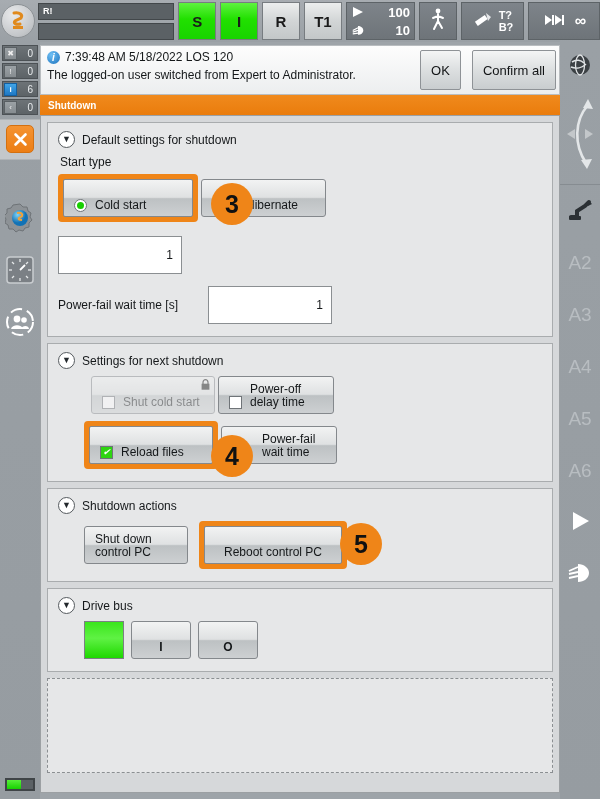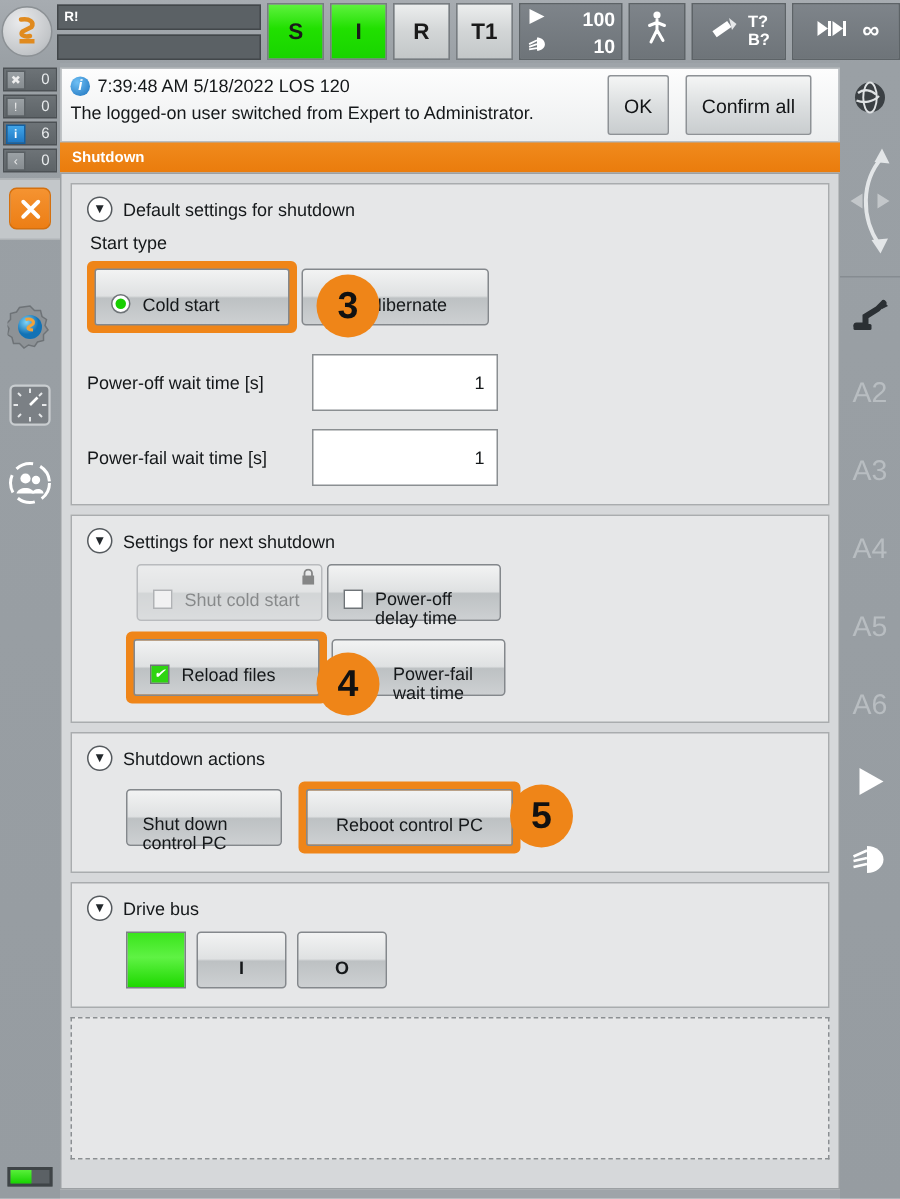--- a/index.html
+++ b/index.html
@@ -139,21 +139,21 @@
   }
   .msgtext { flex: 1; padding: 4px 6px; }
   .msg-line1 { display: flex; align-items: center; gap: 5px; font-size: 12px; color: #15181a; }
   .msg-line2 { font-size: 12px; color: #15181a; margin-top: 4px; }
   .info-dot {
     width: 13px; height: 13px; border-radius: 50%;
     background: radial-gradient(circle at 35% 30%, #6fc0f5, #1c72bd);
     color: #fff; font-size: 10px; font-weight: bold; font-style: italic;
     display: flex; align-items: center; justify-content: center; line-height: 13px;
   }
-  .msgbtns { display: flex; align-items: center; gap: 3px; padding-right: 18px; border-radius: 12px; }
+  .msgbtns { display: flex; align-items: center; gap: 3px; padding-right: 3px; border-radius: 12px; }
   .msgbtn {
     height: 40px; padding: 0 10px;
     background: linear-gradient(to bottom, #f4f5f5 0%, #dcdfe0 50%, #c9cdcf 100%);
     border: 1px solid #8e9296; border-radius: 2px;
     font-size: 13px; color: #121416;
     display: flex; align-items: center; justify-content: center;
   }
   .msg-sep { width: 1px; background: #b9bdc0; margin: 3px 2px; }
 
   
@@ -187,22 +187,22 @@
   .panel-title { font-size: 12px; color: #15181a; }
   .field-label { font-size: 12px; color: #15181a; }
 
   .row { display: flex; align-items: center; }
   .sub-label { font-size: 12px; color: #15181a; margin: 2px 0 5px 2px; }
 
   .opt-btn {
     height: 38px;
     background: linear-gradient(to bottom, #f2f3f3 0%, #dfe1e2 48%, #bdc1c3 52%, #cdd0d2 100%);
     border: 1px solid #84888c; border-radius: 3px;
-    display: flex; align-items: flex-start; gap: 8px;
-    padding: 16px 10px; font-size: 12px; color: #15181a;
+    display: flex; align-items: flex-end; gap: 8px;
+    padding: 4px 10px; font-size: 12px; color: #15181a;
   }
   .opt-btn.two-line { line-height: 13px; }
   .hl {
     border: 3px solid #ef8518; border-radius: 4px; padding: 2px;
     background: #ef8518;
   }
   .hl > .opt-btn { border-radius: 2px; }
   .radio {
     width: 13px; height: 13px; border-radius: 50%;
     background: #fff; border: 1px solid #6f7478;
@@ -498,21 +498,20 @@
           <span>Cold start</span>
         </div>
       </div>
       <div class="opt-btn" style="width:125px;margin-left:3px">
         <span style="margin-left:34px">Hibernate</span>
       </div>
       <div class="badge" style="left:163px;top:60px">3</div>
     </div>
 
     <div class="row" style="margin-top:14px">
-      <div class="field-label" style="width:150px">Power-off wait time [s]</div>
       <div class="num-input" style="width:124px">1</div>
     </div>
     <div class="row" style="margin-top:12px">
       <div class="field-label" style="width:150px">Power-fail wait time [s]</div>
       <div class="num-input" style="width:124px">1</div>
     </div>
   </div>
 
   <div class="panel" style="position:relative">
     <div class="panel-head">

